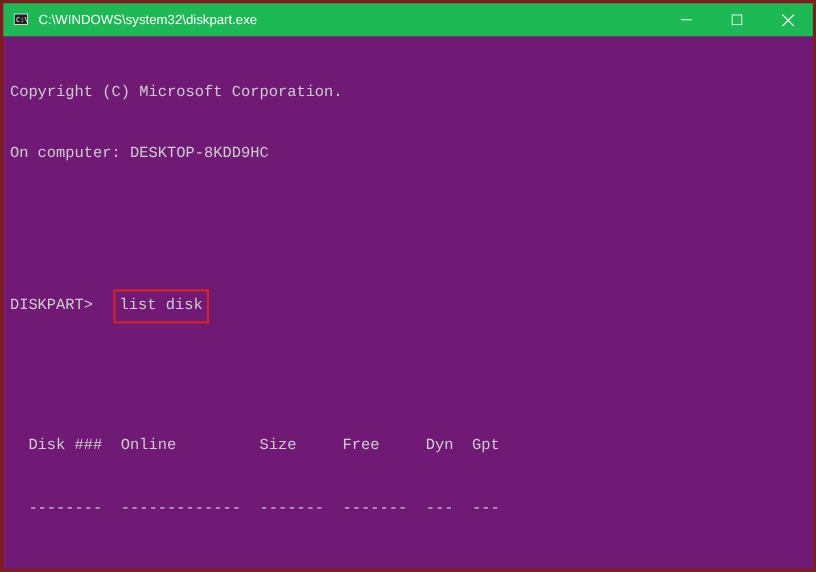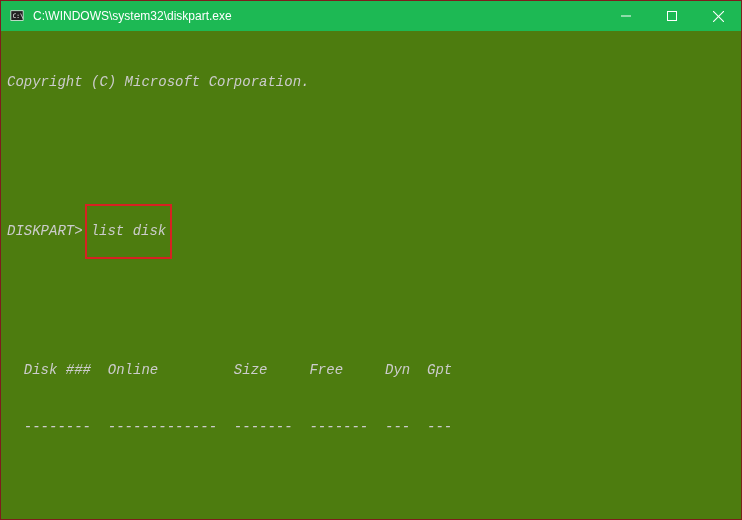--- a/index.html
+++ b/index.html
@@ -7,24 +7,24 @@
       background: #888;
       font-family: Consolas, 'Courier New', monospace;
       font-size: 14px;
       width: 742px;
       height: 520px;
       overflow: hidden;
     }
     .window {
       width: 742px;
       height: 520px;
-      background: #4d7c0f;
+      background: #701a75;
       display: flex;
       flex-direction: column;
-      border: 1px solid #7f1d1d;
+      border: 3px solid #7f1d1d;
       justify-content: center;
     }
     .titlebar {
       height: 30px;
       background: #1db954;
       display: flex;
       align-items: center;
       color: #fff;
       font-family: 'Segoe UI', Tahoma, sans-serif;
       font-size: 12px;
@@ -51,29 +51,28 @@
     }
     .titlebar-btn svg { width: 10px; height: 10px; stroke: #fff; stroke-width: 1; fill: none; }
     .titlebar-btn.close svg { width: 11px; height: 11px; }
     .console {
       flex: 1;
       padding: 4px 6px;
       color: #ccc;
       line-height: 1.35;
       white-space: pre;
       overflow: hidden;
-      font-style: italic;
     }
     .line { display: block; }
-    .prompt-line { display: flex; align-items: center; gap: 0; }
+    .prompt-line { display: flex; align-items: center; gap: 16px; }
     .prompt { color: #ccc; }
     .cmd-box {
       display: inline-block;
       border: 2px solid #d62222;
-      padding: 16px 4px;
+      padding: 4px 4px;
       margin-left: 2px;
       color: #ccc;
     }
     .disk-table { margin: 8px 0 4px 0; }
     .thead, .tsep, .trow { display: block; }
     .blank { height: 18px; }
   </style>
 </head>
 <body>
 
@@ -103,20 +102,21 @@
         <svg viewBox="0 0 10 10">
             <line x1="0" y1="0" x2="10" y2="10"></line>
             <line x1="10" y1="0" x2="0" y2="10"></line>
           </svg>
       </div>
     </div>
   </div>
 
   <div class="console">
     <span class="line">Copyright (C) Microsoft Corporation.</span>
+    <span class="line"><span>On computer: </span><span>DESKTOP-8KDD9HC</span></span>
     <div class="blank"></div>
 
     <div class="prompt-line">
       <span class="prompt">DISKPART&gt;</span>
       <span class="cmd-box">list disk</span>
     </div>
 
     <div class="disk-table">
       <span class="thead">  Disk ###  Online         Size     Free     Dyn  Gpt</span>
       <span class="tsep">  --------  -------------  -------  -------  ---  ---</span>

